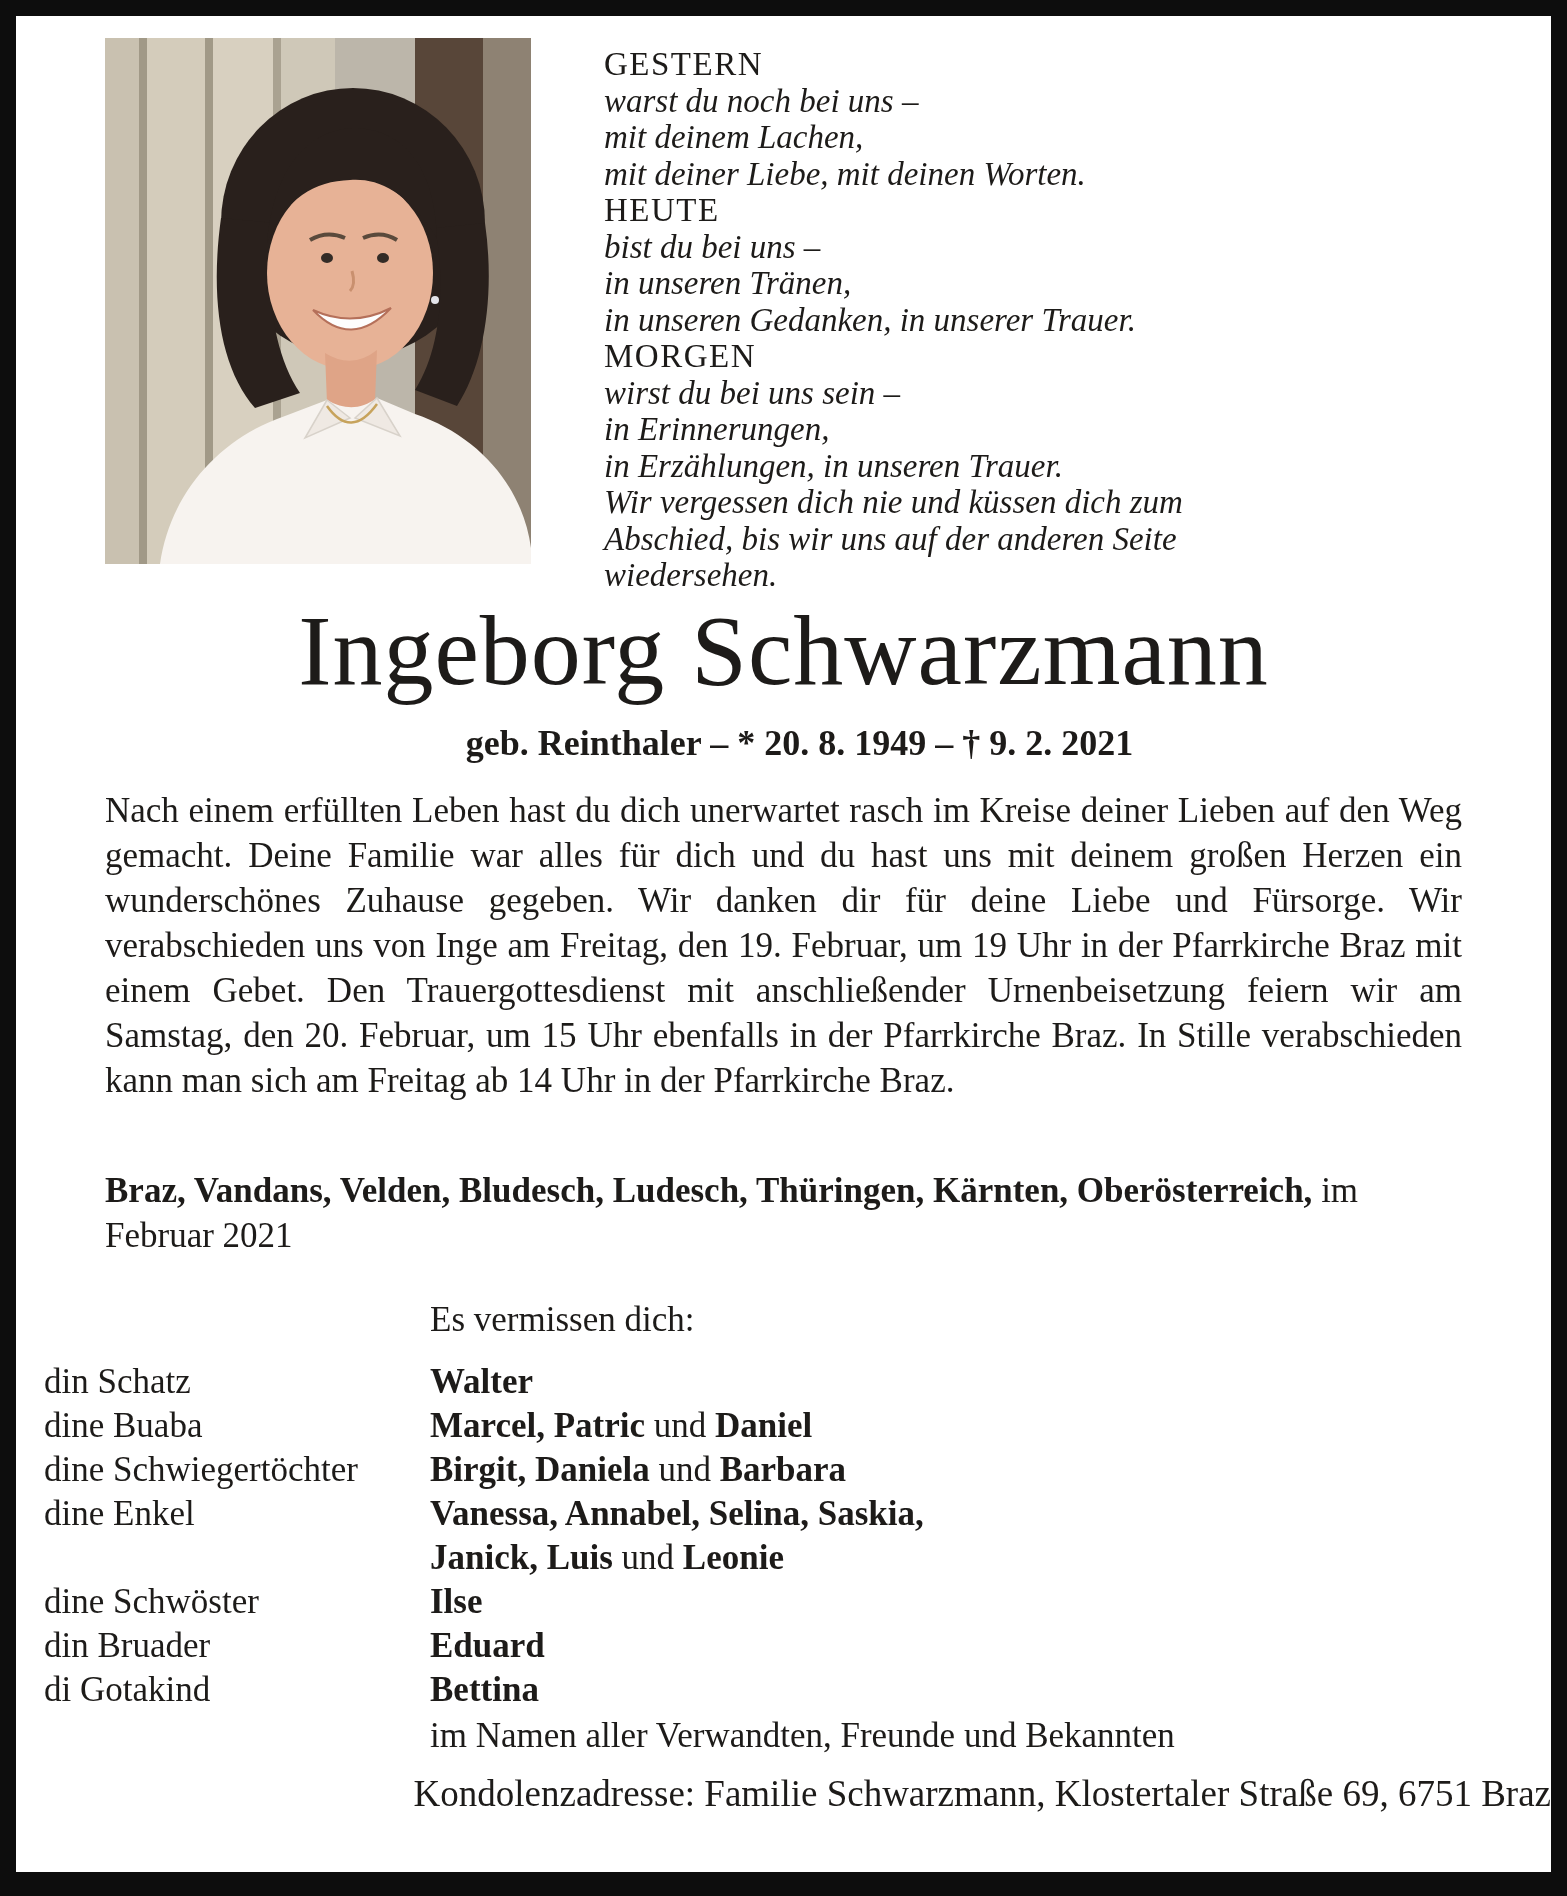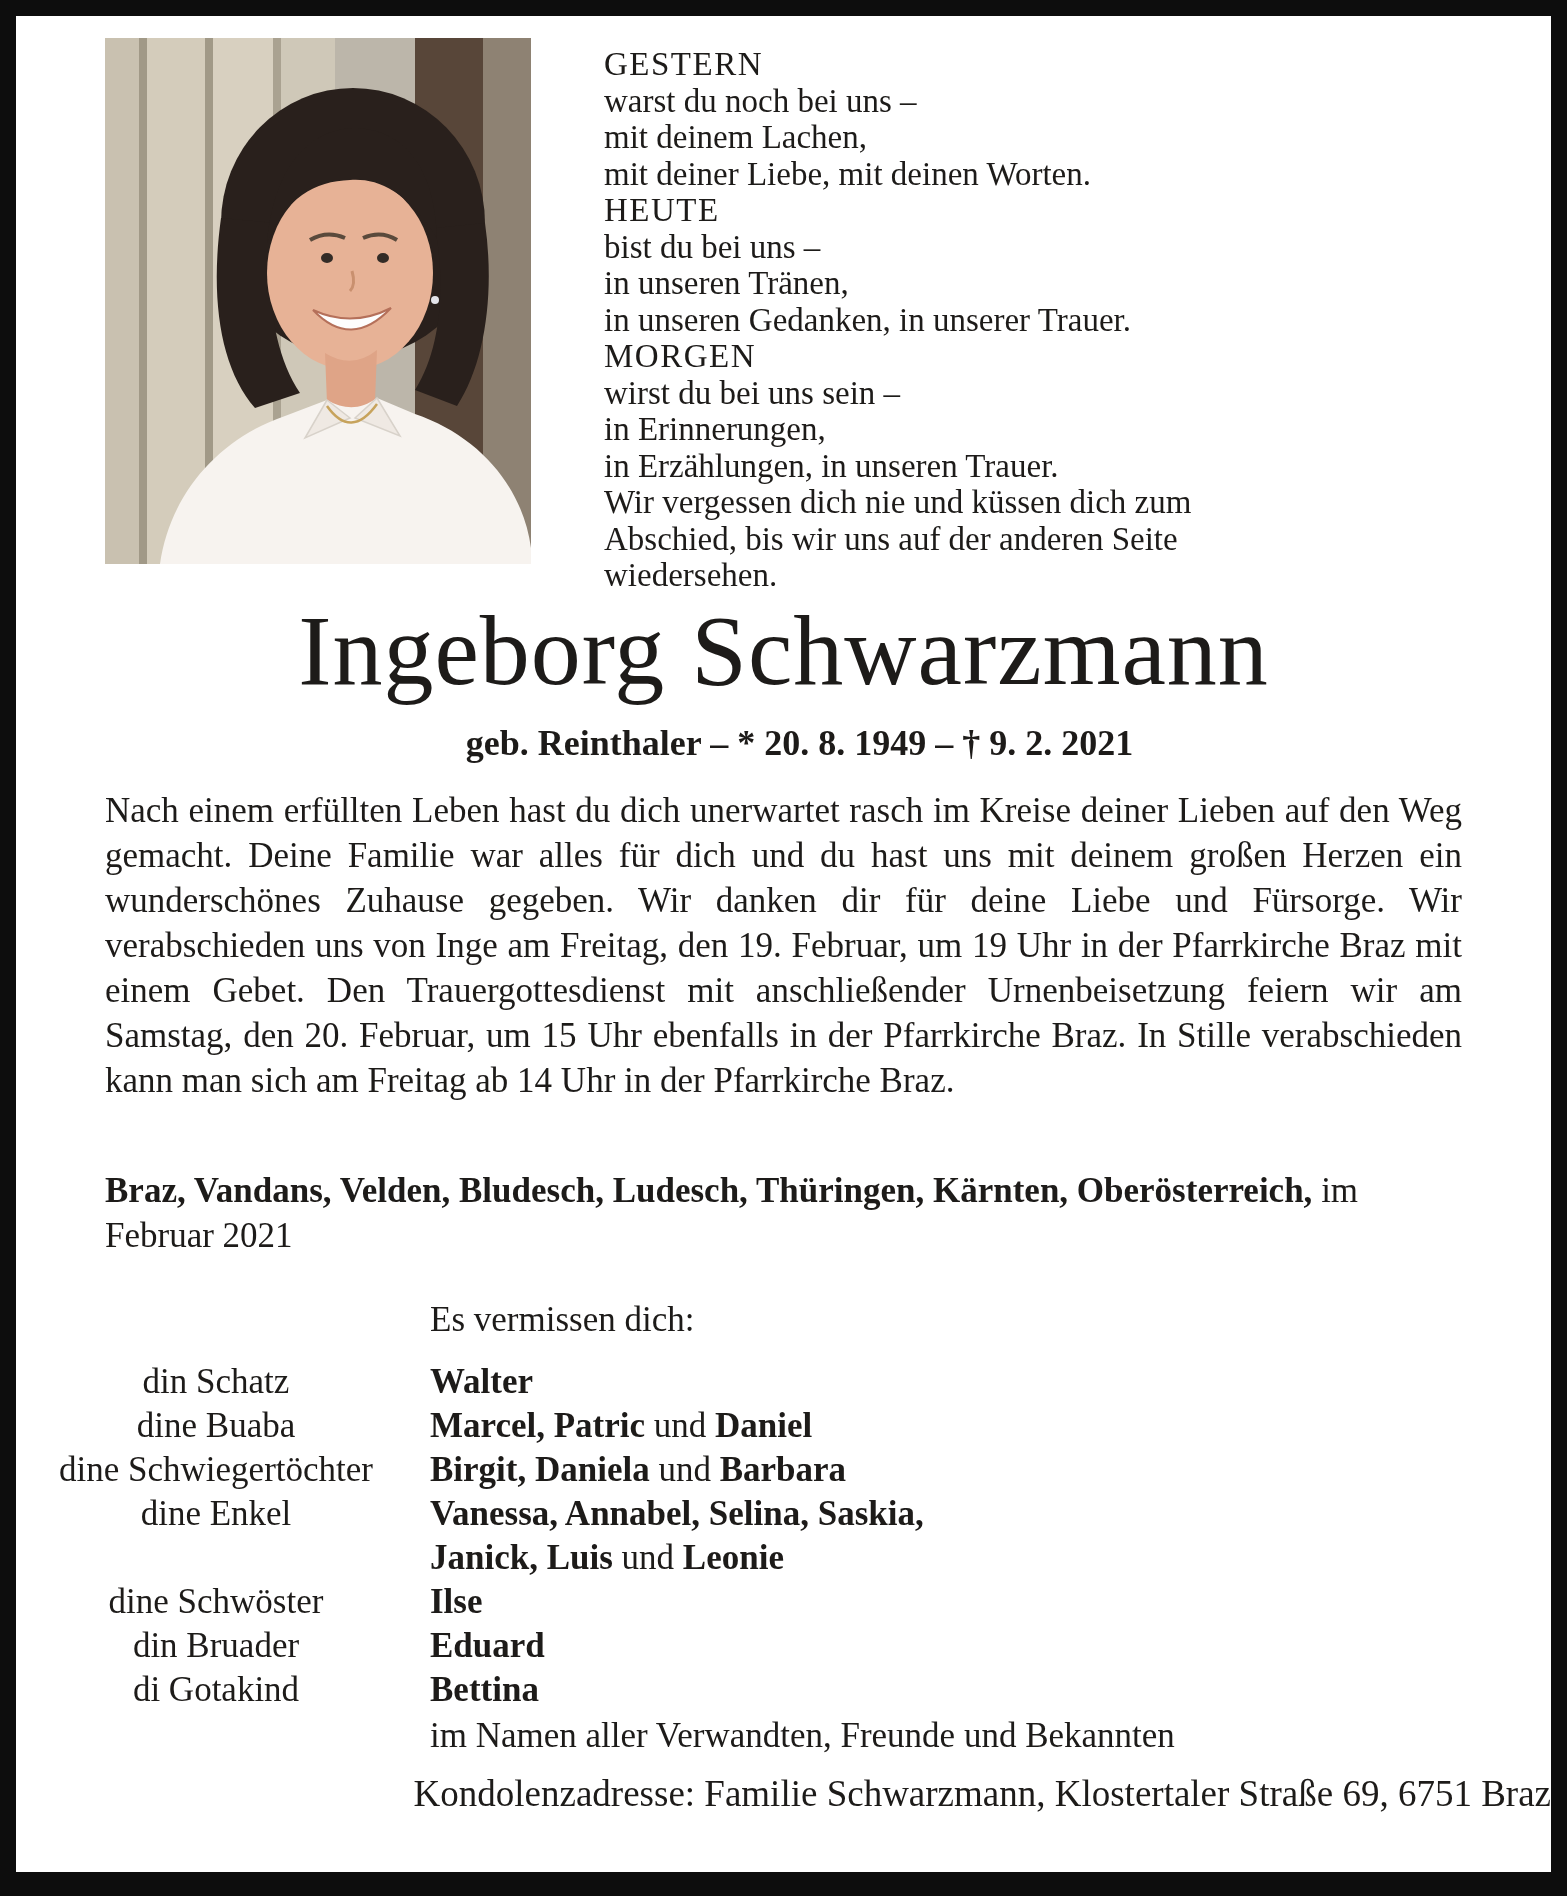--- a/index.html
+++ b/index.html
@@ -3,39 +3,39 @@
 <meta charset="utf-8">
 <style>
   * { margin:0; padding:0; box-sizing:border-box; }
   html,body { width:1567px; height:1896px; background:#ffffff; }
   body { font-family:"Liberation Serif","DejaVu Serif",serif; color:#1d1b19; position:relative; }
   .frame { position:absolute; inset:0; background:#ffffff; border:16px solid #0d0d0d; border-bottom-width:24px; overflow:hidden; }
 
   .photo { position:absolute; left:89px; top:22px; width:426px; height:526px; overflow:hidden; background:#d6cfc0; }
 
   .poem { position:absolute; left:588px; top:30px; width:880px; font-size:33px; line-height:36.5px; }
-  .poem-line.it { }
+  .poem-line.it { font-style:italic; }
   .poem-line.caps { letter-spacing:1.5px; }
 
   .name { position:absolute; top:582px; left:0; width:100%; text-align:center;
           font-size:100px; font-weight:normal; line-height:1.05; letter-spacing:1px; }
   .dates { position:absolute; top:706px; left:16px; width:100%; text-align:center;
            font-size:36px; font-weight:bold; }
 
   .body-text { position:absolute; top:772px; left:89px; width:1357px;
                font-size:35px; line-height:45px; text-align:justify; }
 
   .locations { position:absolute; top:1152px; left:89px; width:1357px;
                font-size:35px; line-height:45px; }
   .b { font-weight:bold; }
 
   .mourners { position:absolute; top:1282px; left:0; width:1535px; font-size:35px; }
   .m-intro { margin-left:414px; line-height:44px; margin-bottom:18px; }
   .m-row { display:flex; }
-  .m-label { width:400px; flex:none; text-align:center; line-height:44px; }
+  .m-label { width:400px; flex:none; text-align:left; line-height:44px;padding-left:28px; }
   .m-names { margin-left:14px; line-height:44px; }
   .m-names .b { font-weight:bold; }
   .m-closing { margin-left:414px; line-height:44px; margin-top:2px; }
 
   .condolence { position:absolute; top:1756px; left:0; width:1535px; text-align:right; font-size:37px; }
 </style>
 </head>
 <body>
 
 <div class="frame">

